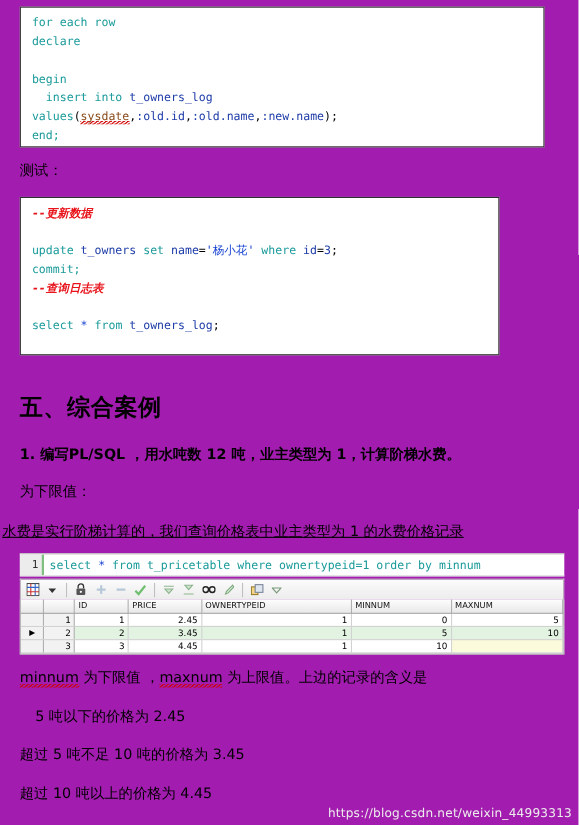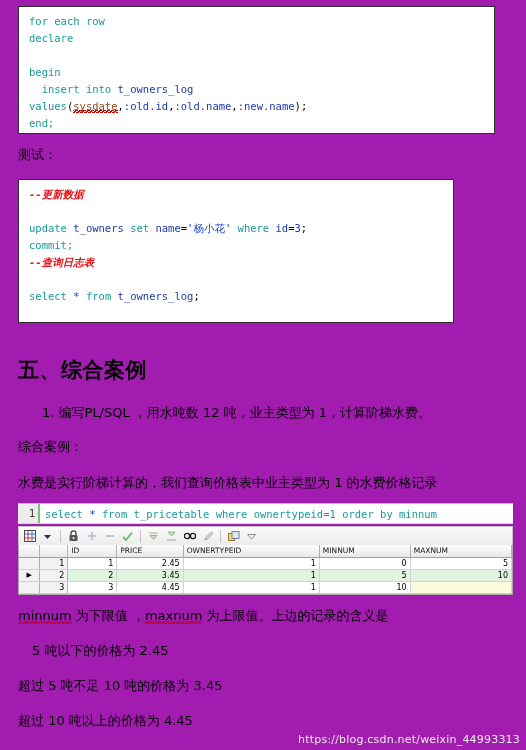--- a/index.html
+++ b/index.html
@@ -70,21 +70,21 @@
     text-align: right;
   }
   .heading {
     position: absolute;
     font-family: Liberation Serif, serif;
     font-size: 21px;
     font-weight: bold;
     color: #000000;
     letter-spacing: 0.5px;
   }
-  .bold { font-weight: normal; margin-left: 24px; }
+  .bold { font-weight: bold; }
 
   
   .sqlbar {
     position: absolute;
     left: 18px; top: 503px;
     width: 495px; height: 21px;
     background: #ffffff;
     border-top: 1px solid #b9b9b9;
     border-bottom: 1px solid #d8d8d8;
     display: flex;
@@ -197,23 +197,23 @@
   <div class="code-block cb1" id="cb1"><div><span class="kw">for each row</span></div><div><span class="kw">declare</span></div><div>&nbsp;</div><div><span class="kw">begin</span></div><div><span class="plain">  </span><span class="kw">insert into</span><span class="plain"> </span><span class="tbl">t_owners_log</span></div><div><span class="fn">values</span><span class="plain">(</span><span class="sq">sysdate</span><span class="plain">,</span><span class="bind">:old.id</span><span class="plain">,</span><span class="bind">:old.name</span><span class="plain">,</span><span class="bind">:new.name</span><span class="plain">);</span></div><div><span class="kw">end;</span></div></div>
 
   <div class="txt" style="left:18px; top:146px;">测试：</div>
 
   <div class="code-block cb2" id="cb2"><div><span class="cmt">--更新数据</span></div><div>&nbsp;</div><div><span class="kw">update</span><span class="plain"> </span><span class="tbl">t_owners</span><span class="plain"> </span><span class="kw">set</span><span class="plain"> </span><span class="tbl">name</span><span class="plain">=</span><span class="str">'杨小花'</span><span class="plain"> </span><span class="kw">where</span><span class="plain"> </span><span class="tbl">id</span><span class="plain">=</span><span class="num">3</span><span class="plain">;</span></div><div><span class="kw">commit;</span></div><div><span class="cmt">--查询日志表</span></div><div>&nbsp;</div><div><span class="kw">select</span><span class="plain"> </span><span class="str">*</span><span class="plain"> </span><span class="kw">from</span><span class="plain"> </span><span class="tbl">t_owners_log</span><span class="plain">;</span></div></div>
 
   <div class="heading" style="left:18px; top:356px;">五、综合案例</div>
 
   <div class="txt bold" style="left:18px; top:404px;">1. 编写PL/SQL ，用水吨数 12 吨，业主类型为 1，计算阶梯水费。</div>
 
-  <div class="txt" style="left:18px; top:438px;">综合案例：</div>
-
-  <div class="txt" style="left:18px; top:474px;">水费是实行阶梯计算的，我们查询价格表中业主类型为 1 的水费价格记录</div>
+  <div class="txt" style="left:18px; top:438px;">为下限值：</div>
+
+  <div class="txt" style="left:2px; top:474px;text-decoration:underline;">水费是实行阶梯计算的，我们查询价格表中业主类型为 1 的水费价格记录</div>
 
   <div class="sqlbar">
     <div class="gutter">1</div>
     <div class="sqlline"><span>select </span><span class="sql-star">*</span><span> from t_pricetable where ownertypeid=1 order by minnum</span></div>
   </div>
 
   <div class="gridtools" id="gridtools">
       <div class="ti">
         <svg width="12" height="12" viewBox="0 0 12 12">
           <rect x="0.5" y="0.5" width="11" height="11" fill="#fff" stroke="#4a4a4a"></rect>

